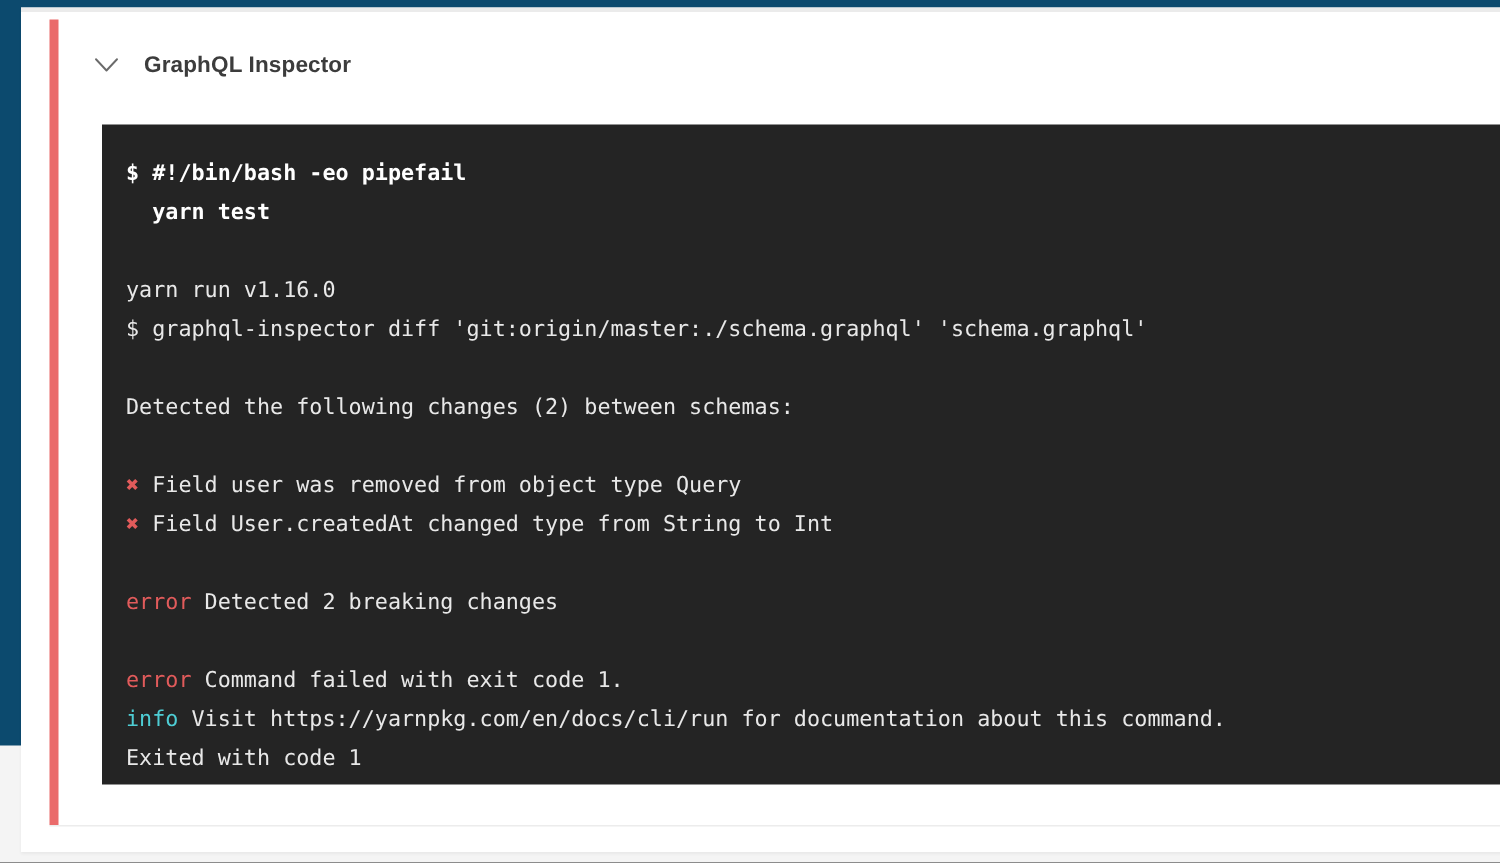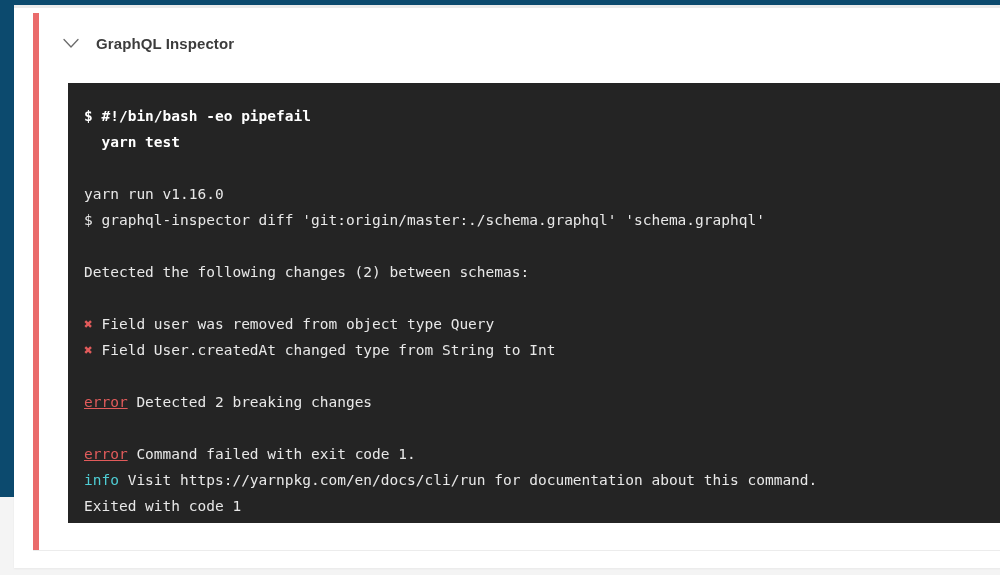--- a/index.html
+++ b/index.html
@@ -90,21 +90,21 @@
   .log {
     font-family: "DejaVu Sans Mono", "Liberation Mono", monospace;
     font-size: 14.5px;
     line-height: 26px;
     color: #e8e8e8;
     white-space: pre;
   }
   .log-line { min-height: 26px; }
   .log-line.blank { height: 26px; }
   .log-line.cmd { font-weight: bold; color: #ffffff; }
-  .tok-error { color: #e15b5b; text-decoration: underline; }
+  .tok-error { color: #e15b5b; }
   .tok-info  { color: #4ecdd4; }
   .tok-x {
     color: #e15b5b;
     font-weight: bold;
   }
 
   
   .step-divider {
     position: absolute;
     left: 19px;

